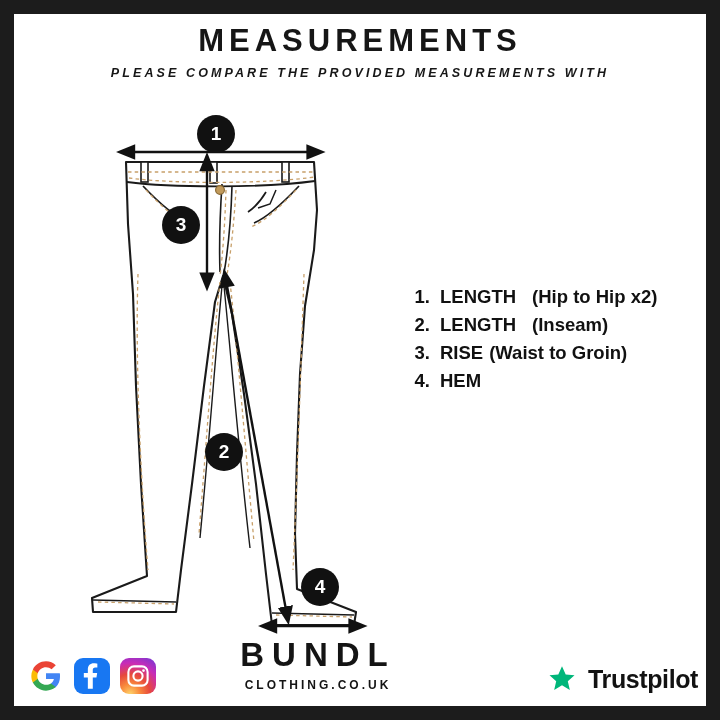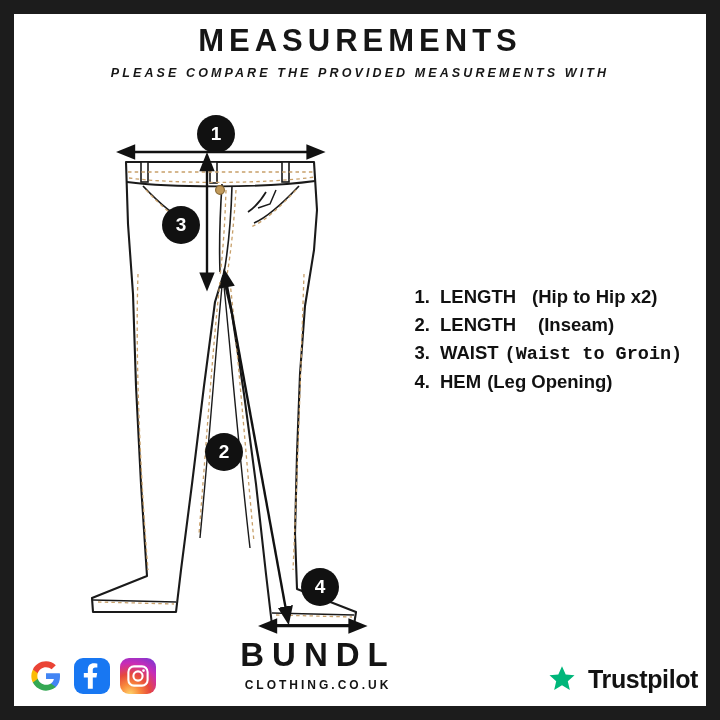--- a/index.html
+++ b/index.html
@@ -289,31 +289,30 @@
 
     <div class="legend">
       <div class="legend-row">
         <span class="legend-num">1.</span>
         <span class="legend-label">LENGTH</span>
         <span class="legend-paren" style="margin-left:16px;">(Hip to Hip x2)</span>
       </div>
       <div class="legend-row">
         <span class="legend-num">2.</span>
         <span class="legend-label">LENGTH</span>
-        <span class="legend-paren" style="margin-left:22px;">(Inseam)</span>
+        <span class="legend-paren" style="margin-left:16px;">(Inseam)</span>
       </div>
       <div class="legend-row">
         <span class="legend-num">3.</span>
-        <span class="legend-label">WAIST</span>
-        <span class="legend-paren" style="margin-left:6px;font-family:Liberation Mono, monospace;">(Waist to Groin)</span>
+        <span class="legend-label">RISE</span>
+        <span class="legend-paren" style="margin-left:6px;">(Waist to Groin)</span>
       </div>
       <div class="legend-row">
         <span class="legend-num">4.</span>
         <span class="legend-label">HEM</span>
-        <span class="legend-paren" style="margin-left:6px;">(Leg Opening)</span>
       </div>
     </div>
 
     <div class="footer-brand">
       <div class="brand-name">BUNDL</div>
       <div class="brand-domain">CLOTHING.CO.UK</div>
     </div>
 
     <div class="socials">
 

